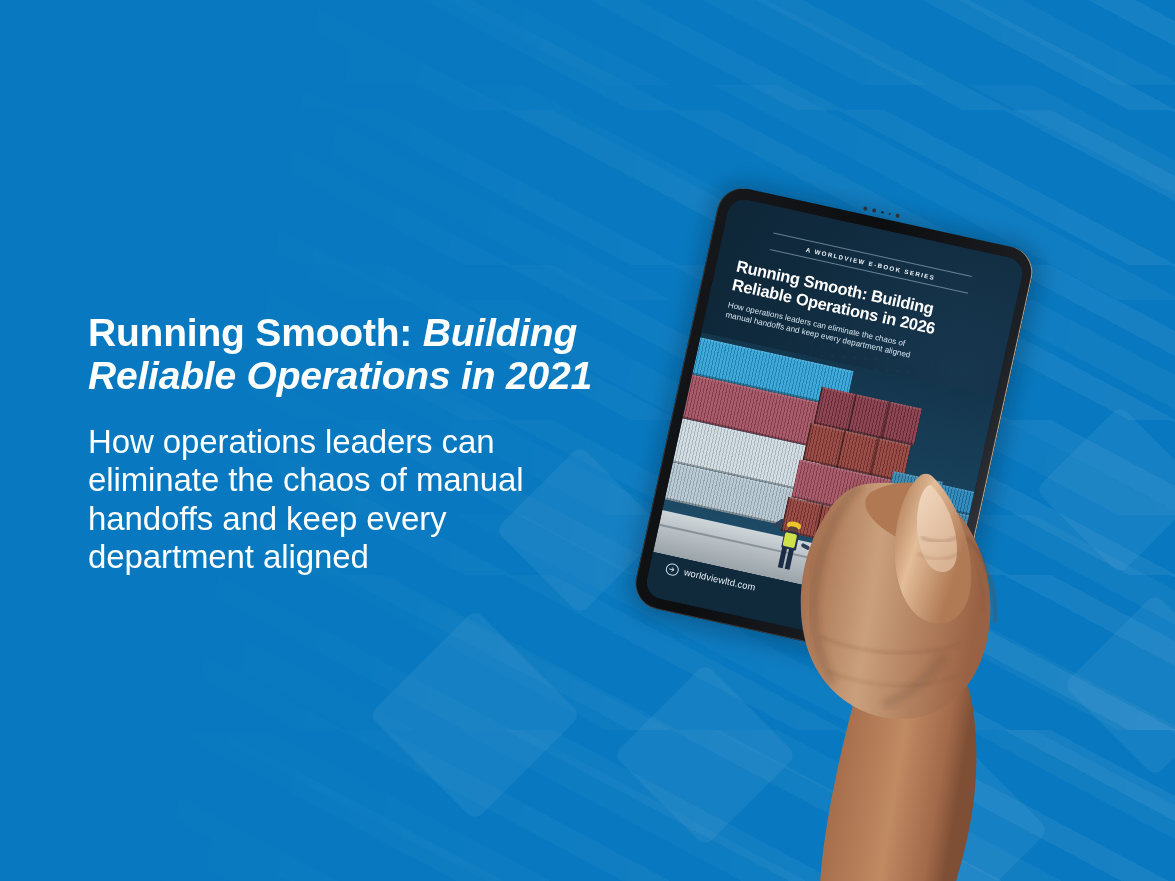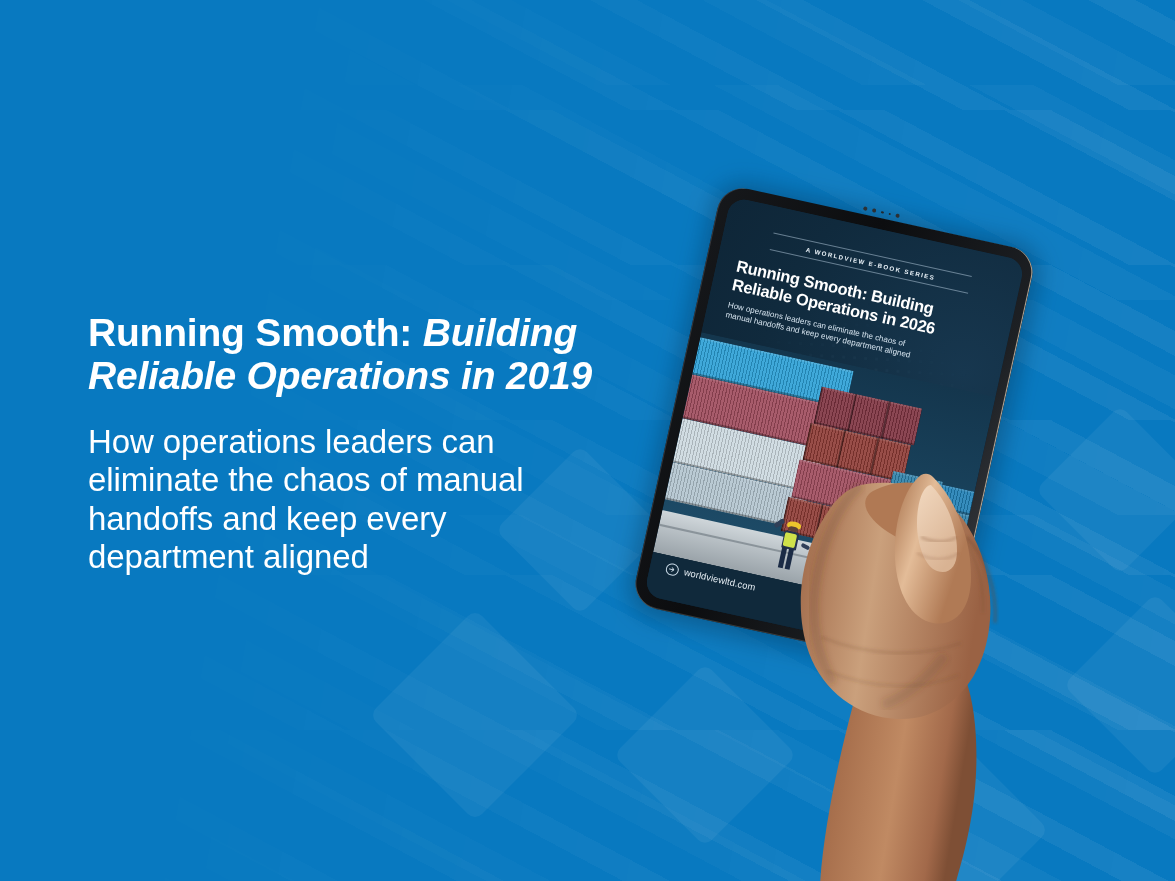--- a/index.html
+++ b/index.html
@@ -314,21 +314,21 @@
     <div class="dash-layer l2"></div>
     <div class="diamond" style="left:520px; top:470px;"></div>
     <div class="diamond" style="left:400px; top:640px; width:150px; height:150px;"></div>
     <div class="diamond" style="left:640px; top:690px; width:130px; height:130px;"></div>
     <div class="diamond" style="left:880px; top:760px; width:140px; height:140px;"></div>
     <div class="diamond" style="left:1060px; top:430px; width:120px; height:120px;"></div>
     <div class="diamond" style="left:1090px; top:620px; width:130px; height:130px;"></div>
   </div>
 
   <div class="copy">
-    <h1 class="headline"><span>Running Smooth:</span> <span class="it">Building Reliable Operations in 2019</span></h1>
+    <h1 class="headline"><span>Running Smooth:</span> <span class="it">Building Reliable Operations in 2021</span></h1>
     <p class="subhead">How operations leaders can eliminate the chaos of manual handoffs and keep every department aligned</p>
   </div>
 
   <div class="scene">
 
     <div class="tablet-wrap">
       <div class="tablet-shadow"></div>
       <div class="tablet">
         <div class="cam-strip">
           <i></i>

